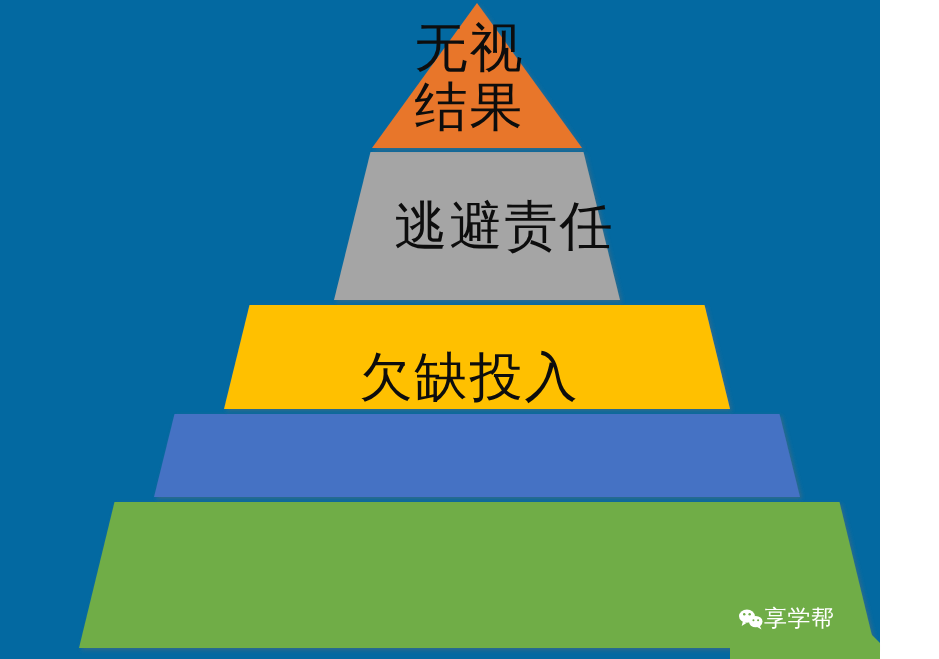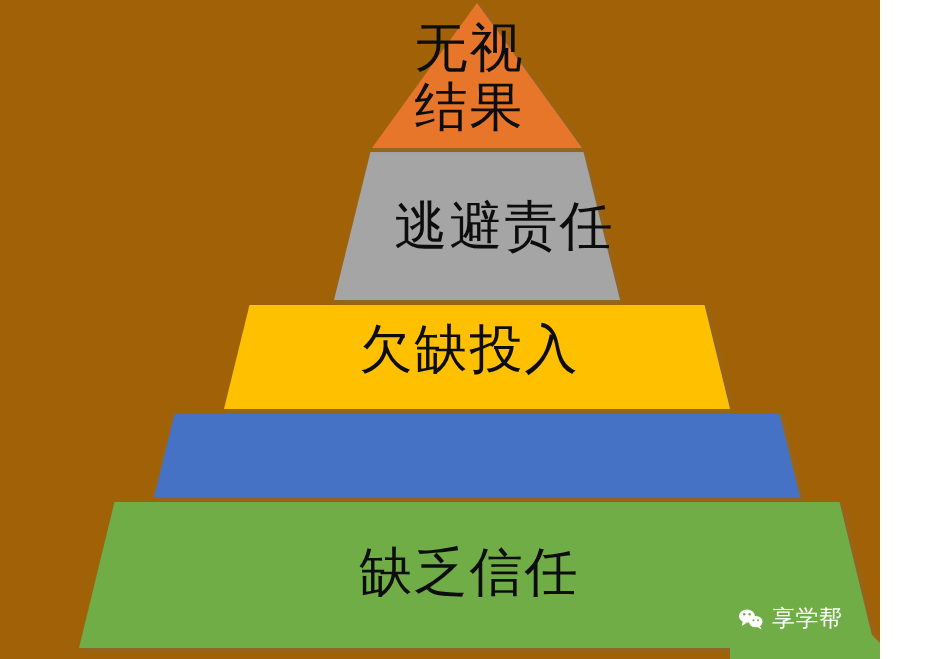--- a/index.html
+++ b/index.html
@@ -14,21 +14,21 @@
     font-family: "DejaVu Sans", "Liberation Sans", sans-serif;
     position: relative;
   }
 
   #stage {
     position: absolute;
     left: 0;
     top: 0;
     width: 880px;
     height: 659px;
-    background: #a16207;
+    background: #0369a1;
   }
 
   #pyramid-svg {
     position: absolute;
     left: 0;
     top: 0;
     width: 939px;
     height: 659px;
     display: block;
   }
@@ -43,40 +43,40 @@
     font-family: "DejaVu Sans", "Liberation Sans", sans-serif;
     font-weight: 500;
     letter-spacing: 0.04em;
     line-height: 1.08;
     white-space: pre;
     pointer-events: none;
   }
 
   .tier-label-apex   { top: 18px;  font-size: 53px; line-height: 1.12; }
   .tier-label-gray   { top: 197px; font-size: 53px; padding-left: 35px; }
-  .tier-label-yellow { top: 320px; font-size: 53px; }
+  .tier-label-yellow { top: 348px; font-size: 53px; }
   .tier-label-blue   { top: 427px; font-size: 50px; }
   .tier-label-green  { top: 543px; font-size: 53px; }
 
   
   #watermark {
     position: absolute;
     right: 0;
     bottom: 0;
     width: 150px;
     height: 62px;
     pointer-events: none;
   }
   #watermark-inner {
     position: absolute;
     left: 8px;
     top: 10px;
     display: flex;
     align-items: center;
-    gap: 8px;
+    gap: 0;
   }
   #wechat-icon {
     width: 26px;
     height: 22px;
     display: block;
   }
   #watermark-text {
     font-family: "DejaVu Sans", "Liberation Sans", sans-serif;
     font-size: 23px;
     color: #ffffff;
@@ -109,21 +109,20 @@
   </svg>
 
   <div class="tier-label tier-label-apex">无视
 结果</div>
 
   <div class="tier-label tier-label-gray">逃避责任</div>
 
   <div class="tier-label tier-label-yellow">欠缺投入</div>
 
 
-  <div class="tier-label tier-label-green">缺乏信任</div>
 
   <div id="watermark">
     <svg viewBox="0 0 150 62" width="150" height="62" style="position:absolute;left:0;top:0;">
       <polygon points="0,0 150,0 150,62 0,62 0,0" fill="#70AD47" opacity="0"></polygon>
       <polygon points="0,4 150,4 150,62 0,62" fill="#70AD47" opacity="0"></polygon>
       <path d="M 10 62 L 10 10 L 118 10 L 150 42 L 150 62 Z" fill="#70AD47" opacity="0"></path>
       <polygon points="0,62 0,8 112,8 150,46 150,62" fill="#70AD47"></polygon>
     </svg>
 
     <div id="watermark-inner">

